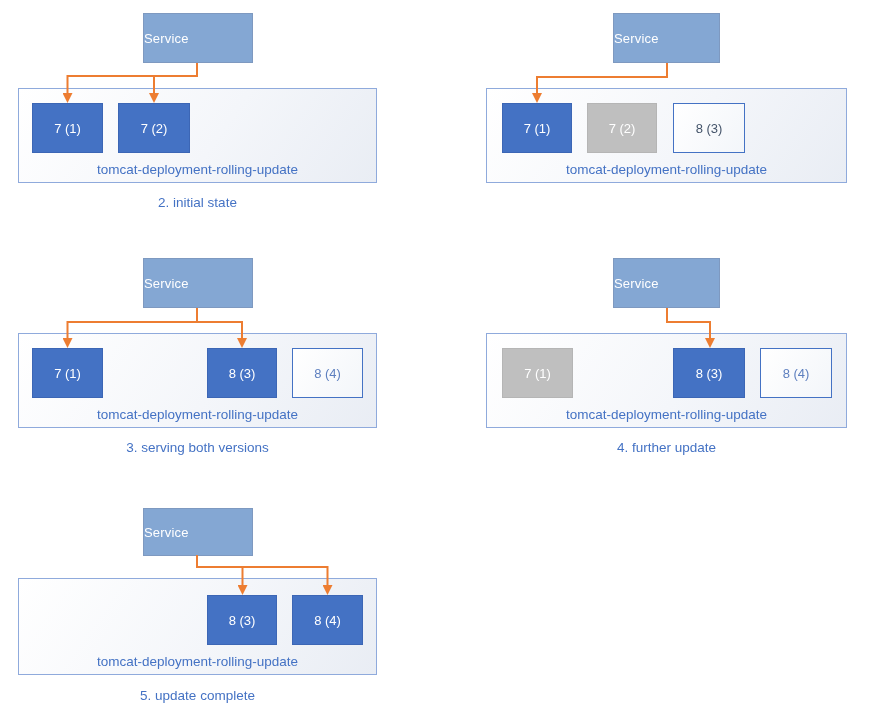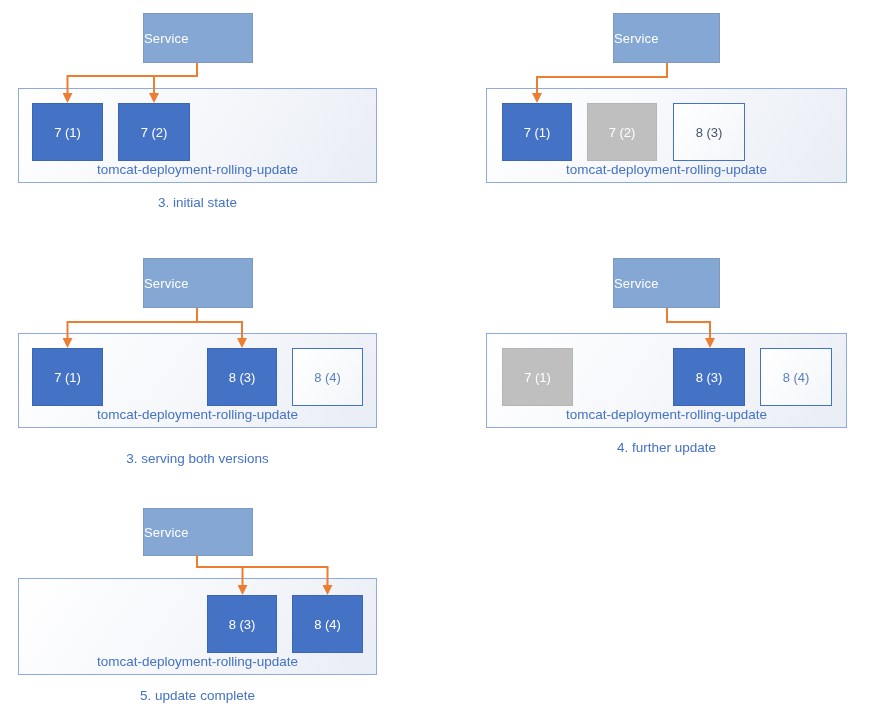--- a/index.html
+++ b/index.html
@@ -34,21 +34,21 @@
     border:1px solid var(--container-border);
     background:linear-gradient(125deg,#ffffff 0%,#f4f6fa 55%,#e9edf4 100%);
     z-index:1;
     padding-left:41px;
   }
   .deployment-label{
     position:absolute;left:0;right:0;bottom:5px;text-align:center;
     color:var(--label-blue);font-size:13.5px;
   }
   .pod{
-    position:absolute;height:58px;box-sizing:border-box;z-index:2;
+    position:absolute;height:50px;box-sizing:border-box;z-index:2;
     display:flex;align-items:center;justify-content:center;font-size:13px;
   }
   .pod--active{background:var(--pod-active);border:1px solid var(--pod-active-border);color:#fff;}
   .pod--terminated{background:var(--pod-terminated);border:1px solid var(--pod-terminated-border);color:#fff;}
   .pod--pending{background:linear-gradient(125deg,#ffffff 0%,#f3f6fa 100%);border:1px solid var(--pod-pending-border);color:#44546A;}
   .caption{
     position:absolute;text-align:center;color:var(--label-blue);font-size:13.5px;
   }
   .arrows{position:absolute;left:0;top:0;width:870px;height:718px;z-index:3;pointer-events:none;}
   .arrow-path{fill:none;stroke:var(--arrow);stroke-width:2;stroke-linejoin:miter;}
@@ -63,21 +63,21 @@
   </div>
   <div class="container-box" style="left:18px;top:88px;width:359px;height:95px;">
     <div class="deployment-label">tomcat-deployment-rolling-update</div>
   </div>
   <div class="pod pod--active" style="left:32px;top:103px;width:71px;">
     <span>7 (1)</span>
   </div>
   <div class="pod pod--active" style="left:118px;top:103px;width:72px;">
     <span>7 (2)</span>
   </div>
-  <div class="caption" style="left:18px;top:195px;width:359px;">3. initial state</div>
+  <div class="caption" style="left:18px;top:195px;width:359px;">2. initial state</div>
 </section>
 
 <section class="figure fig2">
   <div class="service" style="left:178px;top:13px;width:107px;height:50px;">
     <span>Service</span>
   </div>
   <div class="container-box" style="left:51px;top:88px;width:361px;height:95px;">
     <div class="deployment-label">tomcat-deployment-rolling-update</div>
   </div>
   <div class="pod pod--active" style="left:67px;top:103px;width:70px;">
@@ -100,21 +100,21 @@
   </div>
   <div class="pod pod--active" style="left:32px;top:103px;width:71px;">
     <span>7 (1)</span>
   </div>
   <div class="pod pod--active" style="left:207px;top:103px;width:70px;">
     <span>8 (3)</span>
   </div>
   <div class="pod pod--pending" style="left: 292px; top: 103px; width: 71px; color: rgb(93, 127, 191);">
     <span>8 (4)</span>
   </div>
-  <div class="caption" style="left:18px;top:206px;width:359px;">3. serving both versions</div>
+  <div class="caption" style="left:18px;top:195px;width:359px;">3. serving both versions</div>
 </section>
 
 <section class="figure fig4">
   <div class="service" style="left:178px;top:13px;width:107px;height:50px;">
     <span>Service</span>
   </div>
   <div class="container-box" style="left:51px;top:88px;width:361px;height:95px;">
     <div class="deployment-label">tomcat-deployment-rolling-update</div>
   </div>
   <div class="pod pod--terminated" style="left:67px;top:103px;width:71px;">

